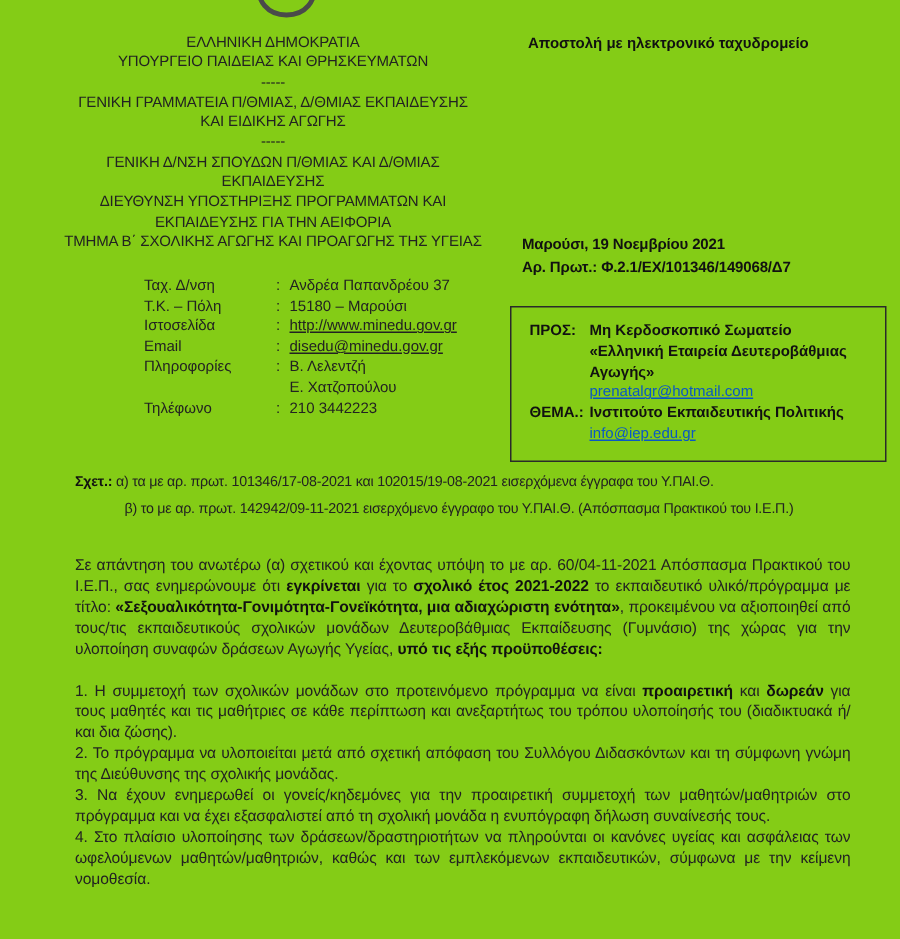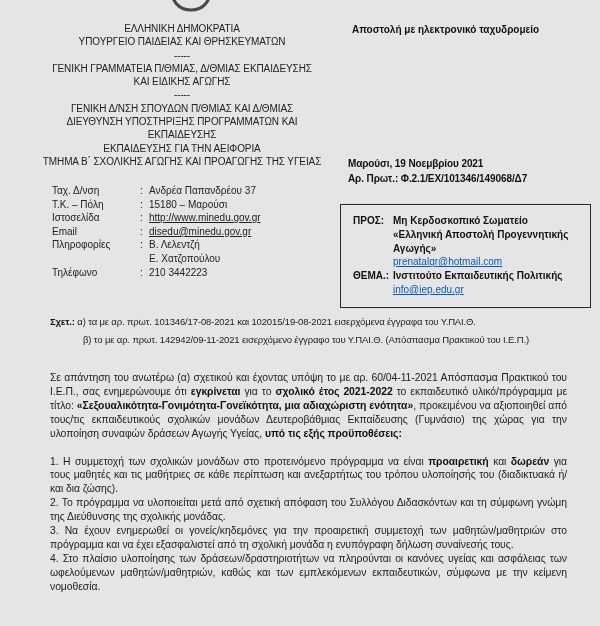--- a/index.html
+++ b/index.html
@@ -1,32 +1,32 @@
 <!DOCTYPE html>
 <html lang="el"><head>
 <meta charset="utf-8">
 <style>
   html,body{margin:0;padding:0;background:#fff;}
   .page{
-    position:relative;width:600px;height:626px;background:#e5e5e5;
+    position:relative;width:600px;height:626px;background:#84cc16;
     font-family:"Liberation Sans",sans-serif;color:#1f1f1f;overflow:hidden;
   }
   .b{font-weight:700;color:#111;}
   .link{color:#0a58c4;text-decoration:underline;cursor:pointer;}
   
   .emblem{position:absolute;left:163px;top:-13px;width:56px;height:27px;}
   
   .hdr-left{
     position:absolute;left:14px;top:22px;width:336px;text-align:center;
     font-size:10px;line-height:13.3px;color:#222;letter-spacing:-0.1px;
   }
   
   .contact{position:absolute;left:52px;top:184px;width:300px;font-size:10px;line-height:13.6px;}
   .c-row{display:flex;}
-  .c-label{width:88px;flex:0 0 88px;color:#222;}
+  .c-label{width:88px;flex:0 0 88px;color:#222;margin-left:44px;}
   .c-colon{width:9px;flex:0 0 9px;color:#222;}
   .c-value{color:#222;white-space:nowrap;}
   
   .dispatch{position:absolute;left:352px;top:24px;width:240px;font-size:10px;font-weight:700;color:#111;}
   .priority{position:absolute;left:352px;top:61px;width:240px;font-size:10px;color:#222;}
   .dateblock{position:absolute;left:348px;top:156px;width:246px;font-size:10px;font-weight:700;line-height:15px;color:#111;letter-spacing:-0.1px;}
   .recipbox{
     position:absolute;left:340px;top:204px;width:251px;box-sizing:border-box;
     border:1.5px solid #2a2a2a;padding:9px 8px 10px 12px;
     font-size:10px;line-height:13.8px;
@@ -59,22 +59,22 @@
   </div>
 
   <div class="hdr-left">
     <div>ΕΛΛΗΝΙΚΗ ΔΗΜΟΚΡΑΤΙΑ</div>
     <div>ΥΠΟΥΡΓΕΙΟ ΠΑΙΔΕΙΑΣ ΚΑΙ ΘΡΗΣΚΕΥΜΑΤΩΝ</div>
     <div>-----</div>
     <div>ΓΕΝΙΚΗ ΓΡΑΜΜΑΤΕΙΑ Π/ΘΜΙΑΣ, Δ/ΘΜΙΑΣ ΕΚΠΑΙΔΕΥΣΗΣ</div>
     <div>ΚΑΙ ΕΙΔΙΚΗΣ ΑΓΩΓΗΣ</div>
     <div>-----</div>
     <div>ΓΕΝΙΚΗ Δ/ΝΣΗ ΣΠΟΥΔΩΝ Π/ΘΜΙΑΣ ΚΑΙ Δ/ΘΜΙΑΣ</div>
+    <div>ΕΚΠΑΙΔΕΥΣΗΣ</div>
     <div>ΔΙΕΥΘΥΝΣΗ ΥΠΟΣΤΗΡΙΞΗΣ ΠΡΟΓΡΑΜΜΑΤΩΝ ΚΑΙ</div>
-    <div>ΕΚΠΑΙΔΕΥΣΗΣ</div>
     <div>ΕΚΠΑΙΔΕΥΣΗΣ ΓΙΑ ΤΗΝ ΑΕΙΦΟΡΙΑ</div>
     <div>ΤΜΗΜΑ Β΄ ΣΧΟΛΙΚΗΣ ΑΓΩΓΗΣ ΚΑΙ ΠΡΟΑΓΩΓΗΣ ΤΗΣ ΥΓΕΙΑΣ</div>
   </div>
 
   <div class="dispatch">Αποστολή με ηλεκτρονικό ταχυδρομείο</div>
 
   <div class="dateblock">
     <div>Μαρούσι, 19 Νοεμβρίου 2021</div>
     <div>Αρ. Πρωτ.: Φ.2.1/ΕΧ/101346/149068/Δ7</div>
   </div>
@@ -115,21 +115,21 @@
         <span class="c-colon">:</span>
         <span class="c-value">210 3442223</span>
     </div>
   </div>
 
   <div class="recipbox">
     <div class="r-row">
       <span class="r-label">ΠΡΟΣ:</span>
       <span class="r-content">
         <div>Μη Κερδοσκοπικό Σωματείο</div>
-        <div>«Ελληνική Αποστολή Προγεννητικής</div>
+        <div>«Ελληνική Εταιρεία Δευτεροβάθμιας</div>
         <div>Αγωγής»</div>
         <div class="link">prenatalgr@hotmail.com</div>
       </span>
     </div>
     <div class="r-row">
       <span class="r-label">ΘΕΜΑ.:</span>
       <span class="r-content">
         <div>Ινστιτούτο Εκπαιδευτικής Πολιτικής</div>
         <div class="link">info@iep.edu.gr</div>
       </span>

